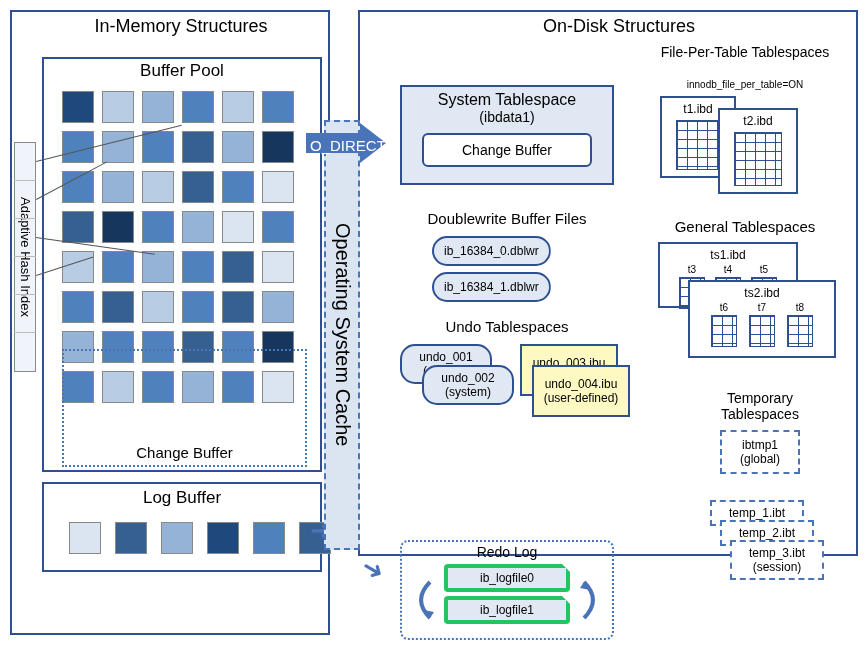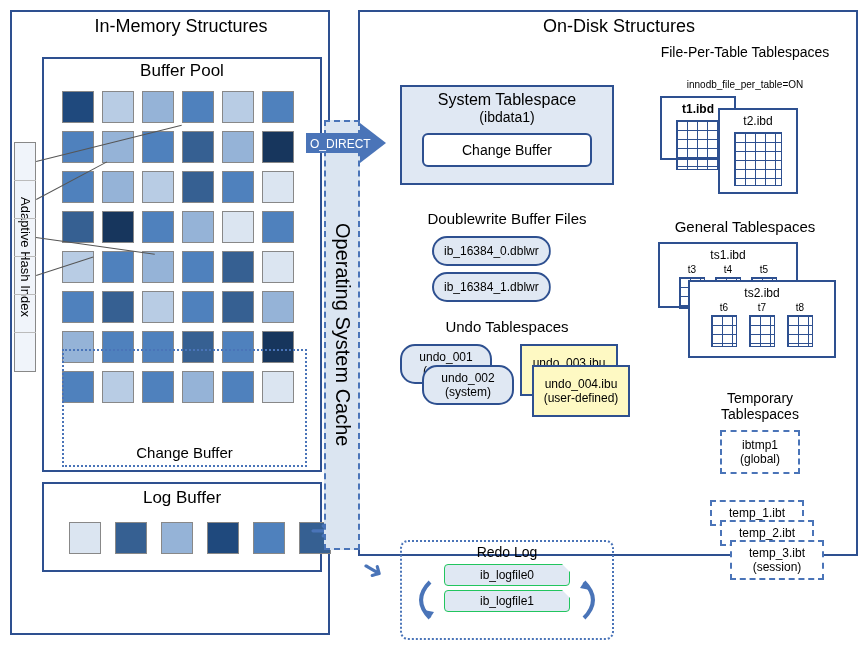--- a/index.html
+++ b/index.html
@@ -24,36 +24,36 @@
 .ahi { position: absolute; left: 2px; top: 130px; width: 22px; height: 230px; border: 1px solid #888; background: #f0f4fa; writing-mode: vertical-rl; text-orientation: mixed; font-size: 13px; display: flex; align-items: center; justify-content: center; text-align: center; padding: 4px 0; }
 .ahi-seg { position: absolute; left: 2px; width: 22px; border-top: 1px solid #bbb; }
 .log-buffer { position: absolute; left: 30px; top: 470px; width: 280px; height: 90px; border: 2px solid #2e5090; background: #fff; text-align: center; padding-top: 4px; }
 .lb-title { font-size: 17px; }
 .lb-row { position: absolute; left: 25px; top: 38px; display: flex; gap: 14px; }
 .lb-cell { width: 32px; height: 32px; border: 1px solid #888; }
 .os-cache { position: absolute; left: 314px; top: 110px; width: 36px; height: 430px; border: 2px dashed #4a74b8; background: #dbe5f1; writing-mode: vertical-rl; text-orientation: mixed; font-size: 20px; display: flex; align-items: center; justify-content: center; z-index: 3; }
 .arrow-big { position: absolute; left: 296px; top: 113px; width: 80px; height: 40px; z-index: 4; }
 .arrow-head { position: absolute; right: 0; top: 0; width: 0; height: 0; border-left: 26px solid #4a74b8; border-top: 20px solid transparent; border-bottom: 20px solid transparent; }
 .arrow-body { position: absolute; left: 0; top: 10px; width: 55px; height: 20px; background: #4a74b8; }
-.odir-label { position: absolute; left: 4px; top: 14px; font-size: 12px; color: #fff; z-index: 1; text-align: right; }
+.odir-label { position: absolute; left: 4px; top: 14px; font-size: 15px; color: #fff; z-index: 1; text-align: right; }
 .arrow-small { position: absolute; color: #4a74b8; font-size: 26px; z-index: 2; }
 .sys-tablespace { position: absolute; left: 390px; top: 75px; width: 214px; height: 100px; border: 2px solid #2e5090; background: #e0e8f3; border-radius: 0; text-align: center; padding-top: 4px; }
 .st-title { font-size: 16px; }
 .st-sub { font-size: 14px; }
 .cb-inner { margin: 8px auto 0; width: 170px; height: 34px; border: 2px solid #2e5090; background: #fff; border-radius: 6px; font-size: 14px; display: flex; align-items: center; justify-content: center; }
 .section-h { position: absolute; font-size: 15px; text-align: center; }
 .file-box { position: absolute; border: 2px solid #2e5090; background: #e0e8f3; border-radius: 4px; font-size: 12px; text-align: center; padding: 6px 10px; }
 .file-box-cut { clip-path: polygon(0 0, calc(100% - 8px) 0, 100% 8px, 100% 100%, 0 100%); border-radius: 15px; }
 .file-box-plain { position: absolute; border: 2px solid #2e5090; background: #fef9c3; font-size: 12px; text-align: center; padding: 10px 8px; }
 .ibd-box { position: absolute; border: 2px solid #2e5090; background: #fff; font-size: 12px; text-align: center; padding: 4px; }
 .mini-table { width: 30px; height: 36px; border: 1.5px solid #2e5090; display: inline-block; background: linear-gradient(#2e5090 1px, transparent 1px) 0 0 / 100% 9px, linear-gradient(90deg, #2e5090 1px, transparent 1px) 0 0 / 10px 100%; margin: 2px 3px; vertical-align: top; }
 .mini-table-sm { width: 26px; height: 32px; }
 .dashed-box { position: absolute; border: 2px dashed #4a74b8; background: #fff; font-size: 12px; text-align: center; padding: 6px 8px; }
 .redo-log { position: absolute; left: 390px; top: 530px; width: 214px; height: 100px; border: 2px dotted #4a74b8; border-radius: 8px; text-align: center; padding-top: 2px; }
-.redo-file { margin: 4px auto; width: 126px; border: 1px solid #22c55e; background: #e0e8f3; border-radius: 4px; font-size: 12px; padding: 3px 0; clip-path: polygon(0 0, calc(100% - 8px) 0, 100% 8px, 100% 100%, 0 100%); }
+.redo-file { margin: 4px auto; width: 126px; border: 4px solid #22c55e; background: #e0e8f3; border-radius: 4px; font-size: 12px; padding: 3px 0; clip-path: polygon(0 0, calc(100% - 8px) 0, 100% 8px, 100% 100%, 0 100%); }
 .curved-arrow { position: absolute; width: 30px; height: 44px; }
 .ahi-line { position: absolute; border-top: 1px solid #555; transform-origin: 0 0; z-index: 1; }
 </style>
 </head>
 <body>
 
 <div class="main-container">
 
   <div class="in-memory">
     <div class="section-title">In-Memory Structures</div>
@@ -192,21 +192,21 @@
         <polygon points="22,40 16,32 26,34" fill="#4a74b8"></polygon>
       </svg>
     <svg class="curved-arrow" style="right:6px; top:36px;" viewBox="0 0 30 44">
         <path d="M 8 40 Q 26 22 8 4" fill="none" stroke="#4a74b8" stroke-width="4"></path>
         <polygon points="8,4 14,12 4,10" fill="#4a74b8"></polygon>
       </svg>
   </div>
 
   <div class="section-h" style="left:640px; top:34px; width:190px; font-size:14px;">File-Per-Table Tablespaces</div>
   <div class="section-h" style="left:640px; top:69px; width:190px; font-size:10px;">innodb_file_per_table=ON</div>
-  <div class="ibd-box" style="left:650px; top:86px; width:76px; height:64px;font-weight:bold;">
+  <div class="ibd-box" style="left:650px; top:86px; width:76px; height:82px;">
     <div>t1.ibd</div>
     <div class="mini-table" style="width:44px; height:50px; margin-top:4px;"></div>
   </div>
   <div class="ibd-box" style="left:708px; top:98px; width:80px; height:86px;">
     <div>t2.ibd</div>
     <div class="mini-table" style="width:48px; height:54px; margin-top:4px;"></div>
   </div>
 
   <div class="section-h" style="left:640px; top:208px; width:190px;">General Tablespaces</div>
   <div class="ibd-box" style="left:648px; top:232px; width:140px; height:66px;">

